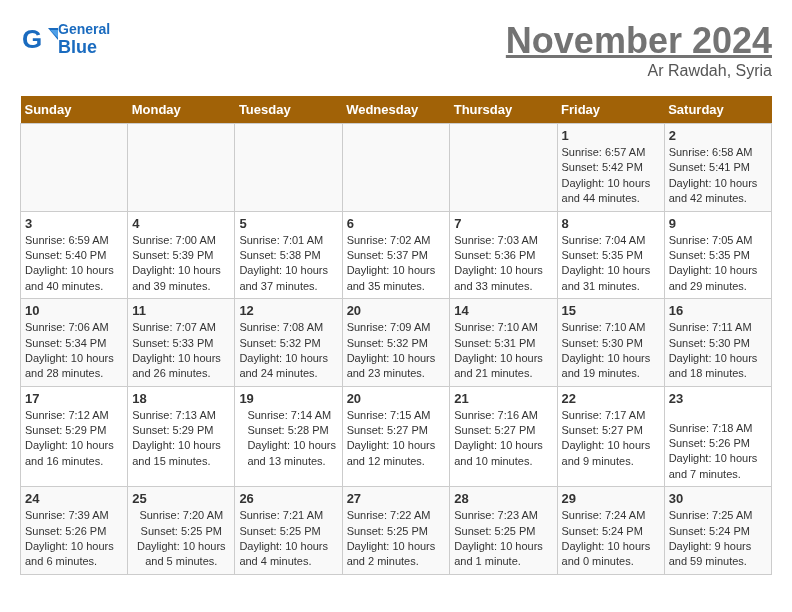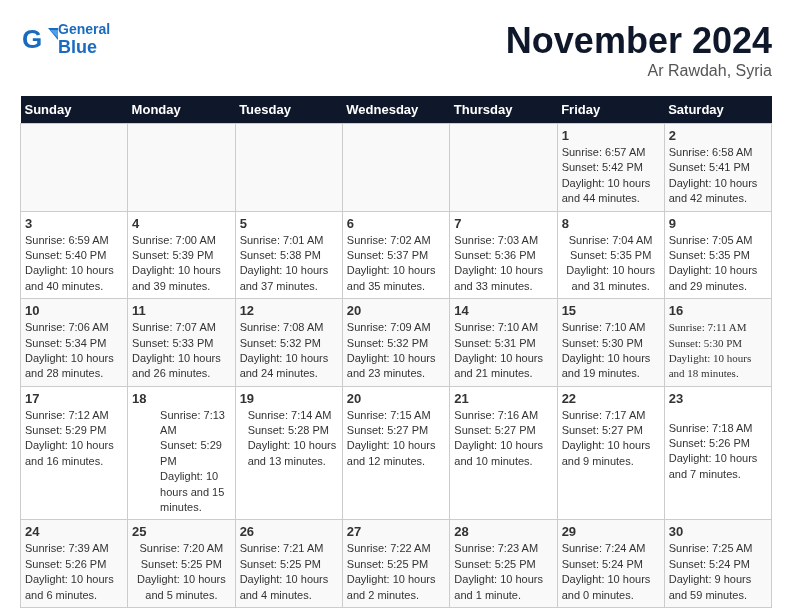--- a/index.html
+++ b/index.html
@@ -19,33 +19,34 @@
     .logo {
       display: flex;
       align-items: center;
     }
     .title-block {
       text-align: right;
     }
     .month-title {
       font-size: 36px;
       font-weight: bold;
-      color: #0f172a;
+      color: #737373;
+      text-decoration: underline;
     }
     .location {
       font-size: 16px;
       color: #555;
     }
     table {
       width: 100%;
       border-collapse: collapse;
       font-size: 11px;
     }
     thead tr th {
-      background-color: #0f172a;
+      background-color: #a16207;
       color: #fff;
       padding: 6px 4px;
       text-align: left;
       font-size: 13px;
       font-weight: bold;
     }
     tbody tr td {
       border: 1px solid #ccc;
       vertical-align: top;
       padding: 4px;
@@ -153,21 +154,21 @@
 Daylight: 10 hours and 35 minutes.</div>
         </td>
         <td>
           <span class="day-num">7</span>
           <div class="day-info" style="white-space: pre-line;">Sunrise: 7:03 AM
 Sunset: 5:36 PM
 Daylight: 10 hours and 33 minutes.</div>
         </td>
         <td>
           <span class="day-num">8</span>
-          <div class="day-info" style="white-space: pre-line; text-align: center;">Sunrise: 7:04 AM
+          <div class="day-info" style="white-space: pre-line;">Sunrise: 7:04 AM
 Sunset: 5:35 PM
 Daylight: 10 hours and 31 minutes.</div>
         </td>
         <td>
           <span class="day-num">9</span>
           <div class="day-info" style="white-space: pre-line;">Sunrise: 7:05 AM
 Sunset: 5:35 PM
 Daylight: 10 hours and 29 minutes.</div>
         </td>
       </tr>
@@ -203,35 +204,35 @@
 Daylight: 10 hours and 21 minutes.</div>
         </td>
         <td>
           <span class="day-num">15</span>
           <div class="day-info" style="white-space: pre-line;">Sunrise: 7:10 AM
 Sunset: 5:30 PM
 Daylight: 10 hours and 19 minutes.</div>
         </td>
         <td>
           <span class="day-num">16</span>
-          <div class="day-info" style="white-space: pre-line; font-family: Liberation Serif, serif;">Sunrise: 7:11 AM
+          <div class="day-info" style="white-space: pre-line;">Sunrise: 7:11 AM
 Sunset: 5:30 PM
 Daylight: 10 hours and 18 minutes.</div>
         </td>
       </tr>
       <tr>
         <td>
           <span class="day-num">17</span>
           <div class="day-info" style="white-space: pre-line;">Sunrise: 7:12 AM
 Sunset: 5:29 PM
 Daylight: 10 hours and 16 minutes.</div>
         </td>
         <td>
           <span class="day-num">18</span>
-          <div class="day-info" style="white-space: pre-line; margin-left: 28px;">Sunrise: 7:13 AM
+          <div class="day-info" style="white-space: pre-line;">Sunrise: 7:13 AM
 Sunset: 5:29 PM
 Daylight: 10 hours and 15 minutes.</div>
         </td>
         <td>
           <span class="day-num">19</span>
           <div class="day-info" style="white-space: pre-line; margin-left: 8px;">Sunrise: 7:14 AM
 Sunset: 5:28 PM
 Daylight: 10 hours and 13 minutes.</div>
         </td>
         <td>

